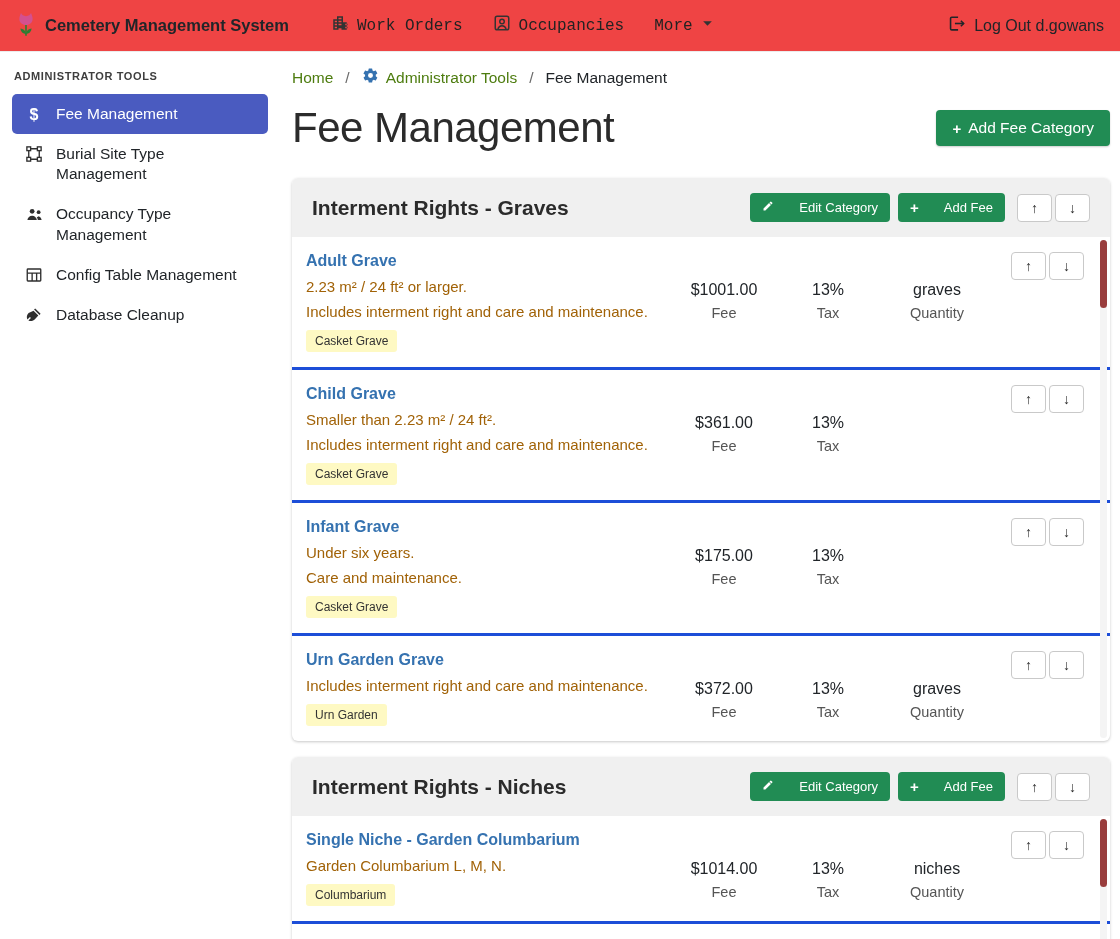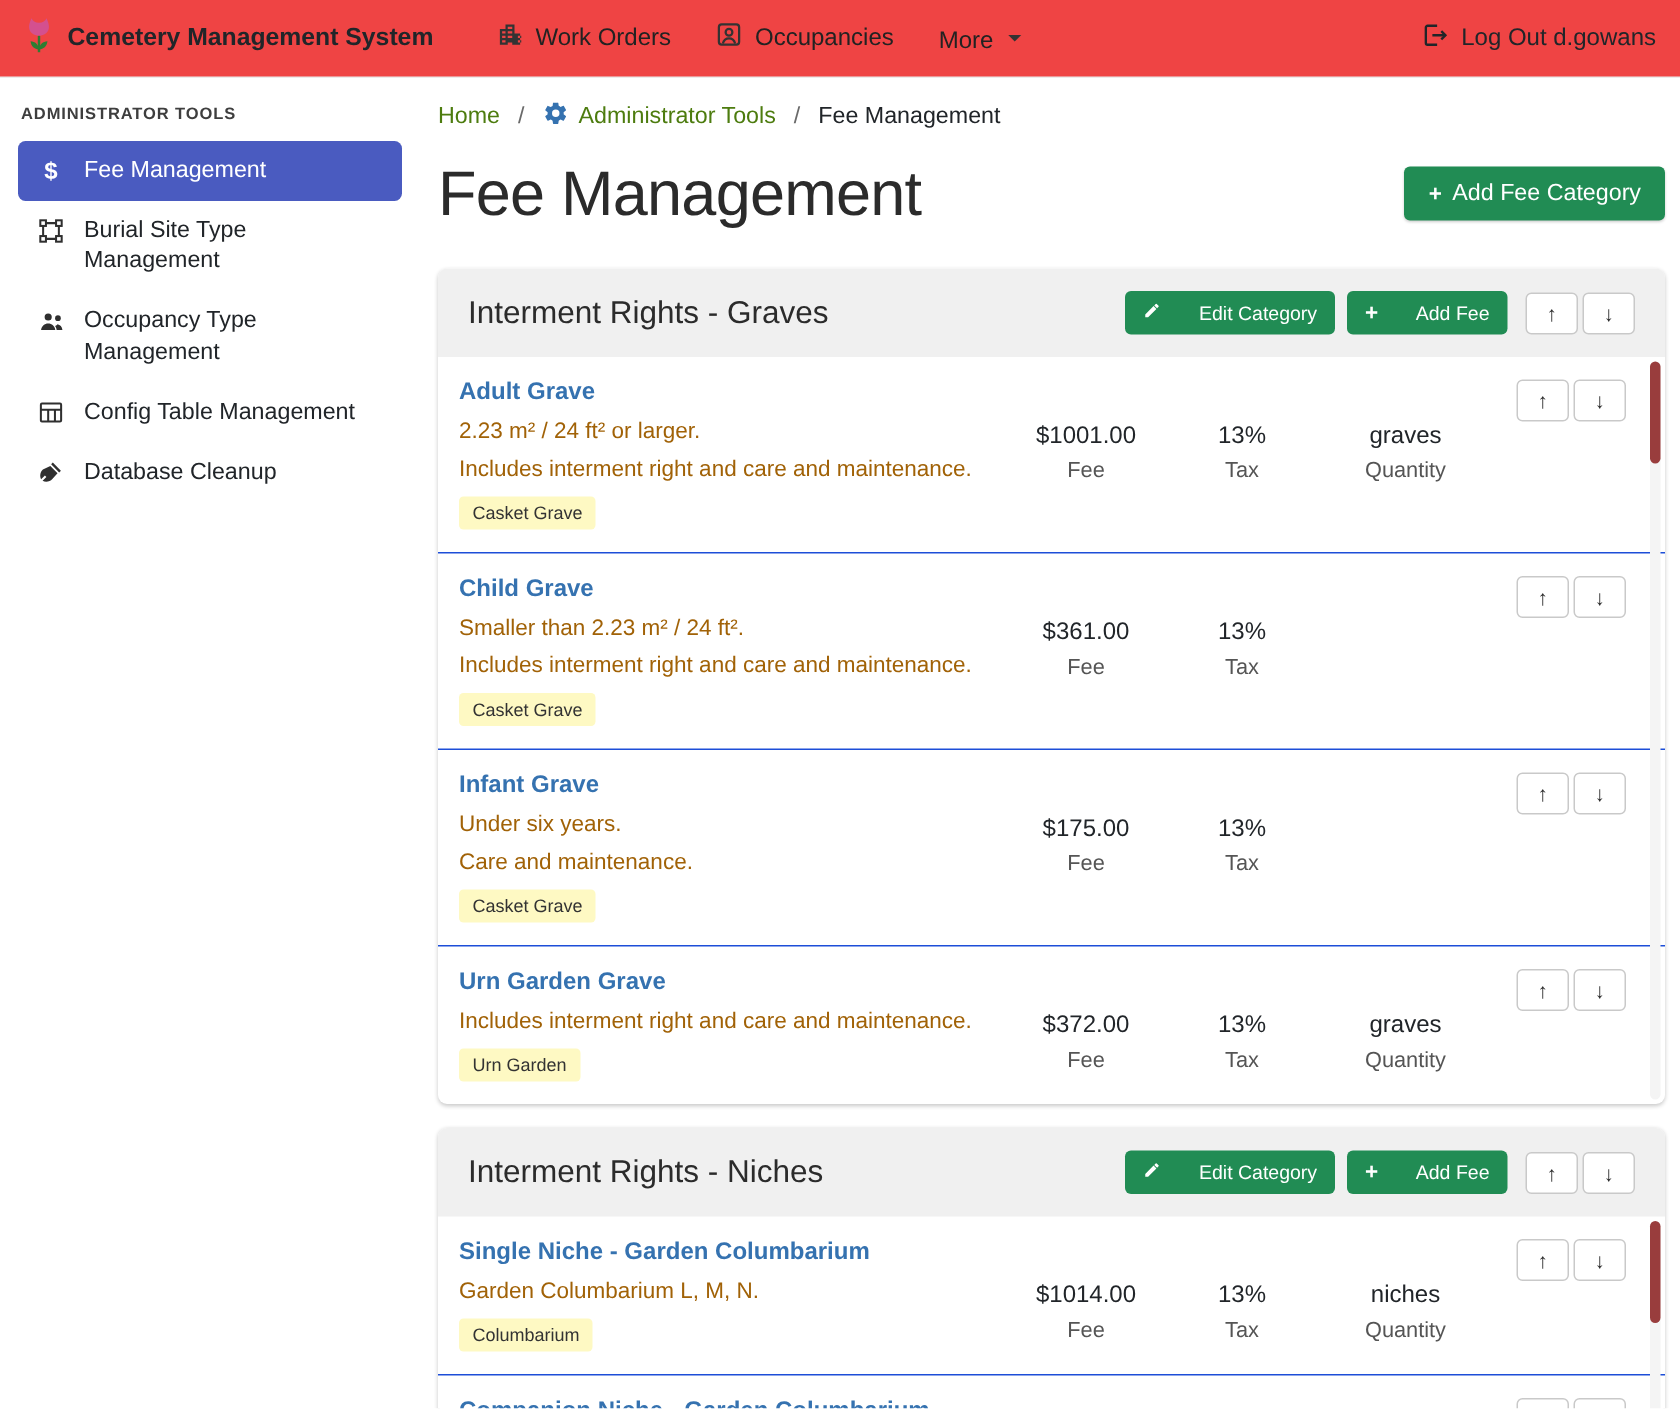--- a/index.html
+++ b/index.html
@@ -10,21 +10,21 @@
   }
   a { text-decoration: none; }
   button { font-family: inherit; cursor: pointer; }
 
   
   .navbar {
     height: 52px; background: #ef4444; border-bottom: 1px solid #ececec;
     display: flex; align-items: center; padding: 0 16px; gap: 28px;
   }
   .brand { display: flex; align-items: center; gap: 9px; font-weight: 700; font-size: 16.5px; color: #212529; }
-  .nav-links { display: flex; align-items: flex-end; gap: 30px; margin-left: 14px; }
+  .nav-links { display: flex; align-items: center; gap: 30px; margin-left: 14px; font-family: Liberation Mono, monospace; }
   .nav-link { display: flex; align-items: center; gap: 8px; color: #222; font-size: 16px; cursor: pointer; }
   .nav-link svg { color: #333; }
   .nav-spacer { flex: 1; }
   .logout { display: flex; align-items: center; gap: 8px; color: #212529; font-size: 16px; cursor: pointer; }
 
   
   .layout { display: flex; height: 887px; }
   .sidebar { width: 280px; flex: 0 0 280px; padding: 14px 12px 0 12px; }
   .sidebar-header { font-size: 11px; font-weight: 700; letter-spacing: .6px; color: #3e3e3e; margin: 4px 2px 12px 2px; }
   .side-item {
@@ -58,29 +58,29 @@
   }
 
   
   .card {
     border-radius: 6px; background: #ffffff; margin-bottom: 16px;
     box-shadow: 0 1px 3px rgba(0,0,0,.22); overflow: hidden;
   }
   .card-header {
     background: #f0f0f0; padding: 15px 20px; display: flex; align-items: center;
   }
-  .card-title { font-size: 21px; font-weight: 400; color: #2b2b2b; }
+  .card-title { font-size: 21px; font-weight: 700; color: #2b2b2b; }
   .card-actions { margin-left: auto; display: flex; align-items: center; gap: 8px; }
   .card-actions .pair { display: flex; gap: 3px; margin-left: 4px; }
 
   .card-body { position: relative; }
   .scroll-track { position: absolute; top: 3px; right: 3px; bottom: 3px; width: 7px; background: #f4f4f4; border-radius: 4px; }
   .scroll-thumb { position: absolute; top: 0; right: 0; width: 7px; height: 68px; background: #993d3d; border-radius: 4px; }
 
-  .fee-row { display: flex; align-items: flex-start; padding: 15px 26px 15px 14px; border-bottom: 1px solid #1d4ed8; }
+  .fee-row { display: flex; align-items: flex-start; padding: 15px 26px 15px 14px; border-bottom: 3px solid #1d4ed8; }
   .fee-row:last-child { border-bottom: none; }
   .fee-main { flex: 1; min-width: 0; }
   .fee-name { font-size: 16px; font-weight: 700; color: #3572b0; display: inline-block; }
   .fee-desc { margin-top: 8px; font-size: 15px; color: #a16207; }
   .fee-tag {
     display: inline-block; margin-top: 10px; background: #fef9c3; color: #333;
     font-size: 12px; padding: 4px 9px; border-radius: 3px;
   }
   .fee-col { text-align: center; padding-top: 1px; margin-top: 28px; }
   .col-fee { width: 108px; }

